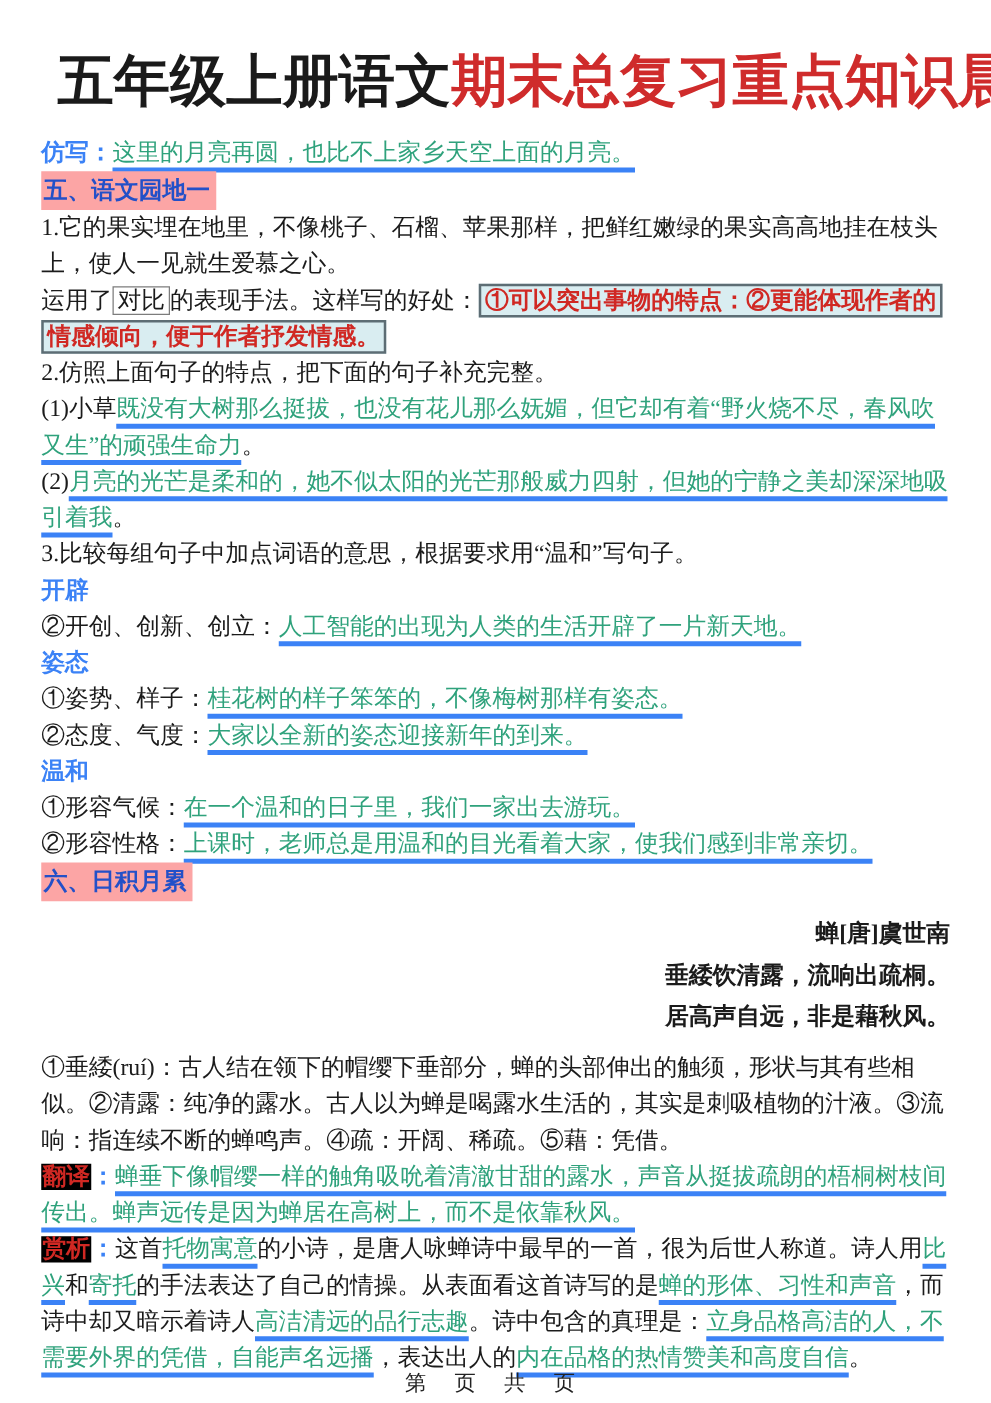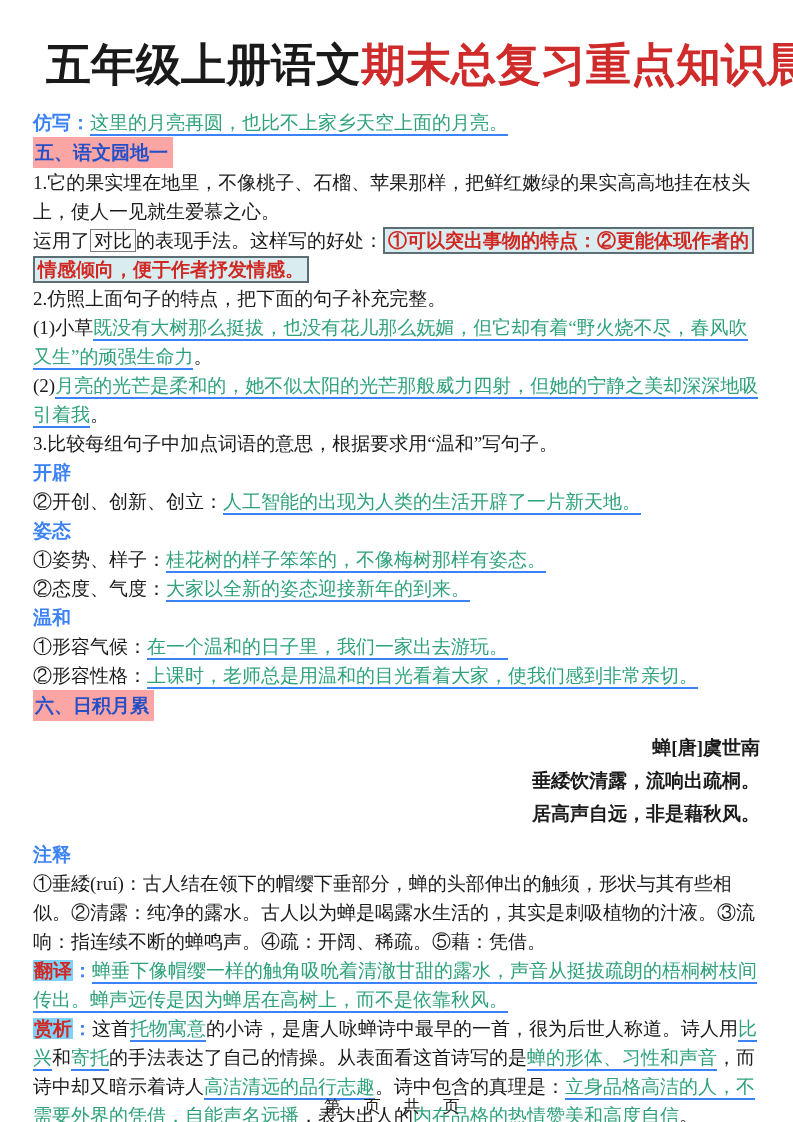--- a/index.html
+++ b/index.html
@@ -27,27 +27,27 @@
 
   .content { font-size: 19px; line-height: 29px; }
   .line { margin: 0; }
   .line.center { text-align: right; font-weight: bold; line-height: 33px; }
   .line.heading + .line.center { margin-top: 10px; }
   .line.center + .line.para { margin-top: 10px; }
 
   .seg-plain { color: #1b1b1b; }
   .seg-answer {
     color: #2fa27c;
-    border-bottom: 2px solid #3b82f6;
+    border-bottom: 4px solid #3b82f6;
     padding-bottom: 1px;
   }
   .seg-red { color: #3b82f6; font-weight: bold; }
   .seg-red-hl {
     color: #d02823; font-weight: bold;
-    background: #7dd3fc;
+    background: #000000;
     padding: 0 1px;
   }
   .seg-heading {
     color: #2350c8; font-weight: bold;
     background: #fca5a5;
     padding: 1px 5px 1px 2px;
     display: inline-block;
   }
   .seg-boxed {
     color: #1b1b1b;
@@ -96,20 +96,19 @@
         <div class="line para"><span class="seg-red">姿态</span></div>
         <div class="line para"><span class="seg-plain">①姿势、样子：</span><span class="seg-answer">桂花树的样子笨笨的，不像梅树那样有姿态。</span></div>
         <div class="line para"><span class="seg-plain">②态度、气度：</span><span class="seg-answer">大家以全新的姿态迎接新年的到来。</span></div>
         <div class="line para"><span class="seg-red">温和</span></div>
         <div class="line para"><span class="seg-plain">①形容气候：</span><span class="seg-answer">在一个温和的日子里，我们一家出去游玩。</span></div>
         <div class="line para"><span class="seg-plain">②形容性格：</span><span class="seg-answer">上课时，老师总是用温和的目光看着大家，使我们感到非常亲切。</span></div>
         <div class="line heading"><span class="seg-heading">六、日积月累</span></div>
         <div class="line center"><span class="seg-center">蝉[唐]虞世南</span></div>
         <div class="line center"><span class="seg-center">垂緌饮清露，流响出疏桐。</span></div>
         <div class="line center"><span class="seg-center">居高声自远，非是藉秋风。</span></div>
-        <div class="line para"><span class="seg-red">注释</span></div>
         <div class="line para"><span class="seg-plain">①垂緌(ruí)：古人结在领下的帽缨下垂部分，蝉的头部伸出的触须，形状与其有些相似。②清露：纯净的露水。古人以为蝉是喝露水生活的，其实是刺吸植物的汁液。③流响：指连续不断的蝉鸣声。④疏：开阔、稀疏。⑤藉：凭借。</span></div>
         <div class="line para"><span class="seg-red-hl">翻译</span><span class="seg-red">：</span><span class="seg-answer">蝉垂下像帽缨一样的触角吸吮着清澈甘甜的露水，声音从挺拔疏朗的梧桐树枝间传出。蝉声远传是因为蝉居在高树上，而不是依靠秋风。</span></div>
         <div class="line para"><span class="seg-red-hl">赏析</span><span class="seg-red">：</span><span class="seg-plain">这首</span><span class="seg-answer">托物寓意</span><span class="seg-plain">的小诗，是唐人咏蝉诗中最早的一首，很为后世人称道。诗人用</span><span class="seg-answer">比兴</span><span class="seg-plain">和</span><span class="seg-answer">寄托</span><span class="seg-plain">的手法表达了自己的情操。从表面看这首诗写的是</span><span class="seg-answer">蝉的形体、习性和声音</span><span class="seg-plain">，而诗中却又暗示着诗人</span><span class="seg-answer">高洁清远的品行志趣</span><span class="seg-plain">。诗中包含的真理是：</span><span class="seg-answer">立身品格高洁的人，不需要外界的凭借，自能声名远播</span><span class="seg-plain">，表达出人的</span><span class="seg-answer">内在品格的热情赞美和高度自信</span><span class="seg-plain">。</span></div>
       </div>
   </div>
   <div class="footer">第 页 共 页</div>
 </div>
 
 </body></html>

